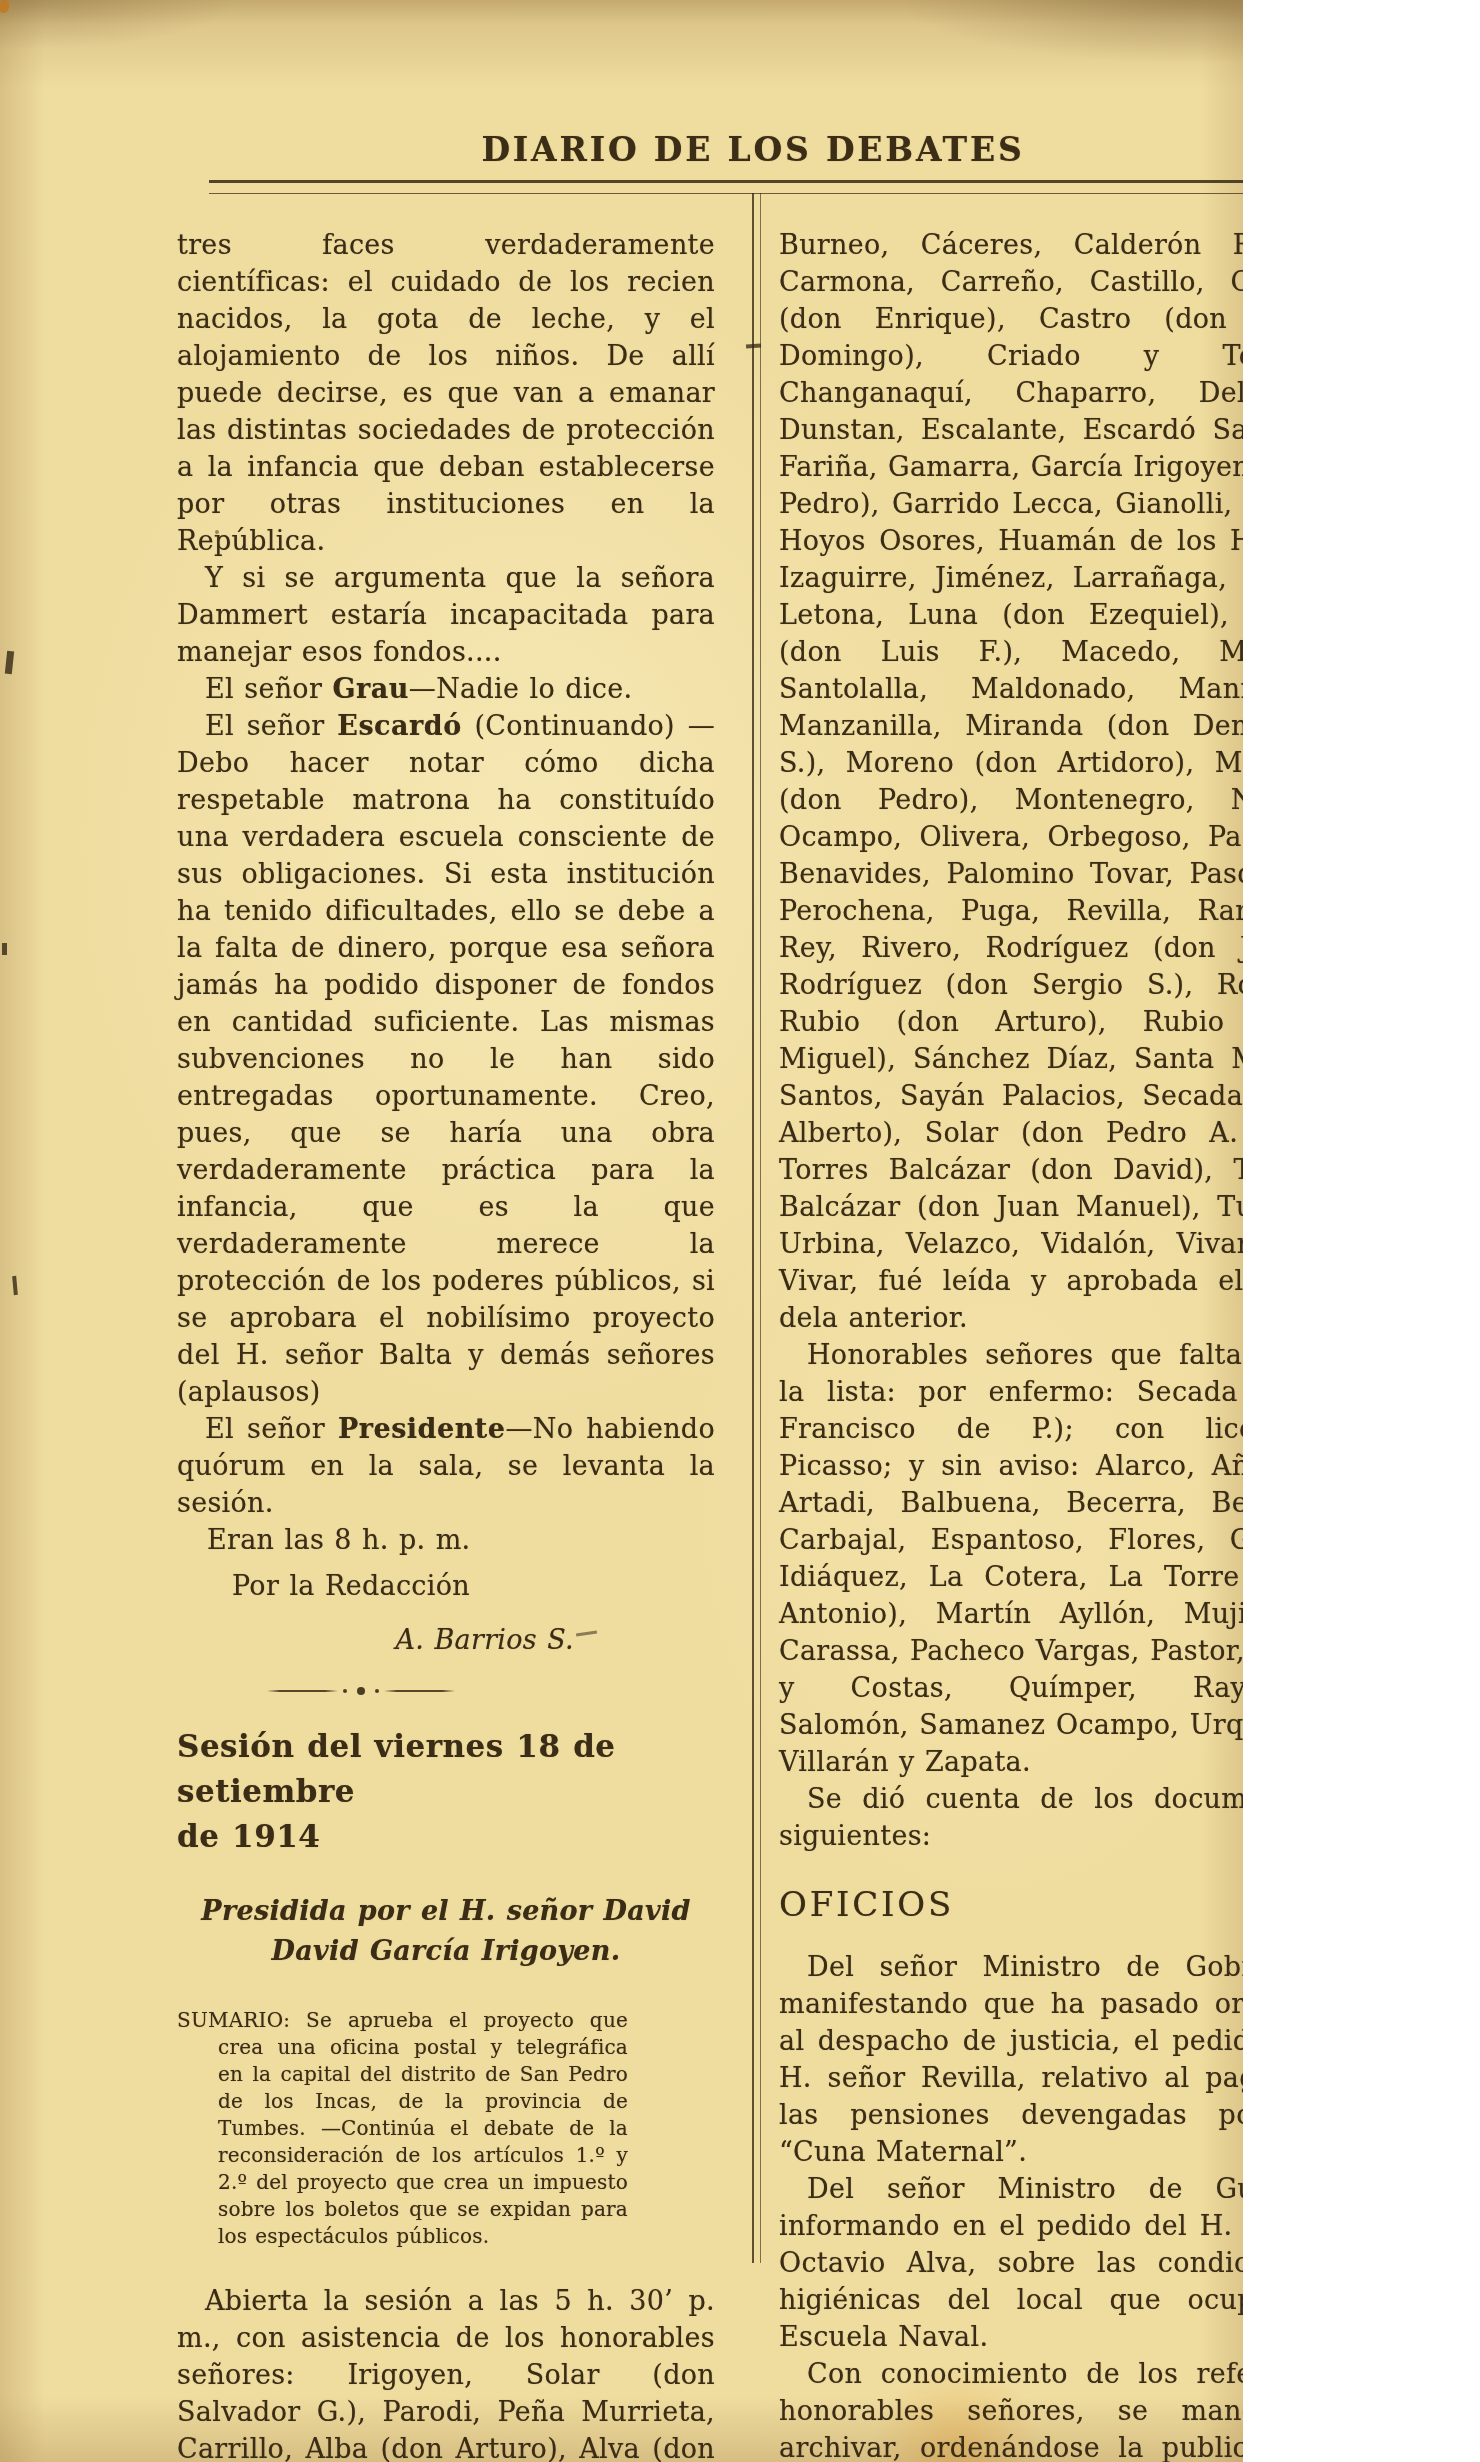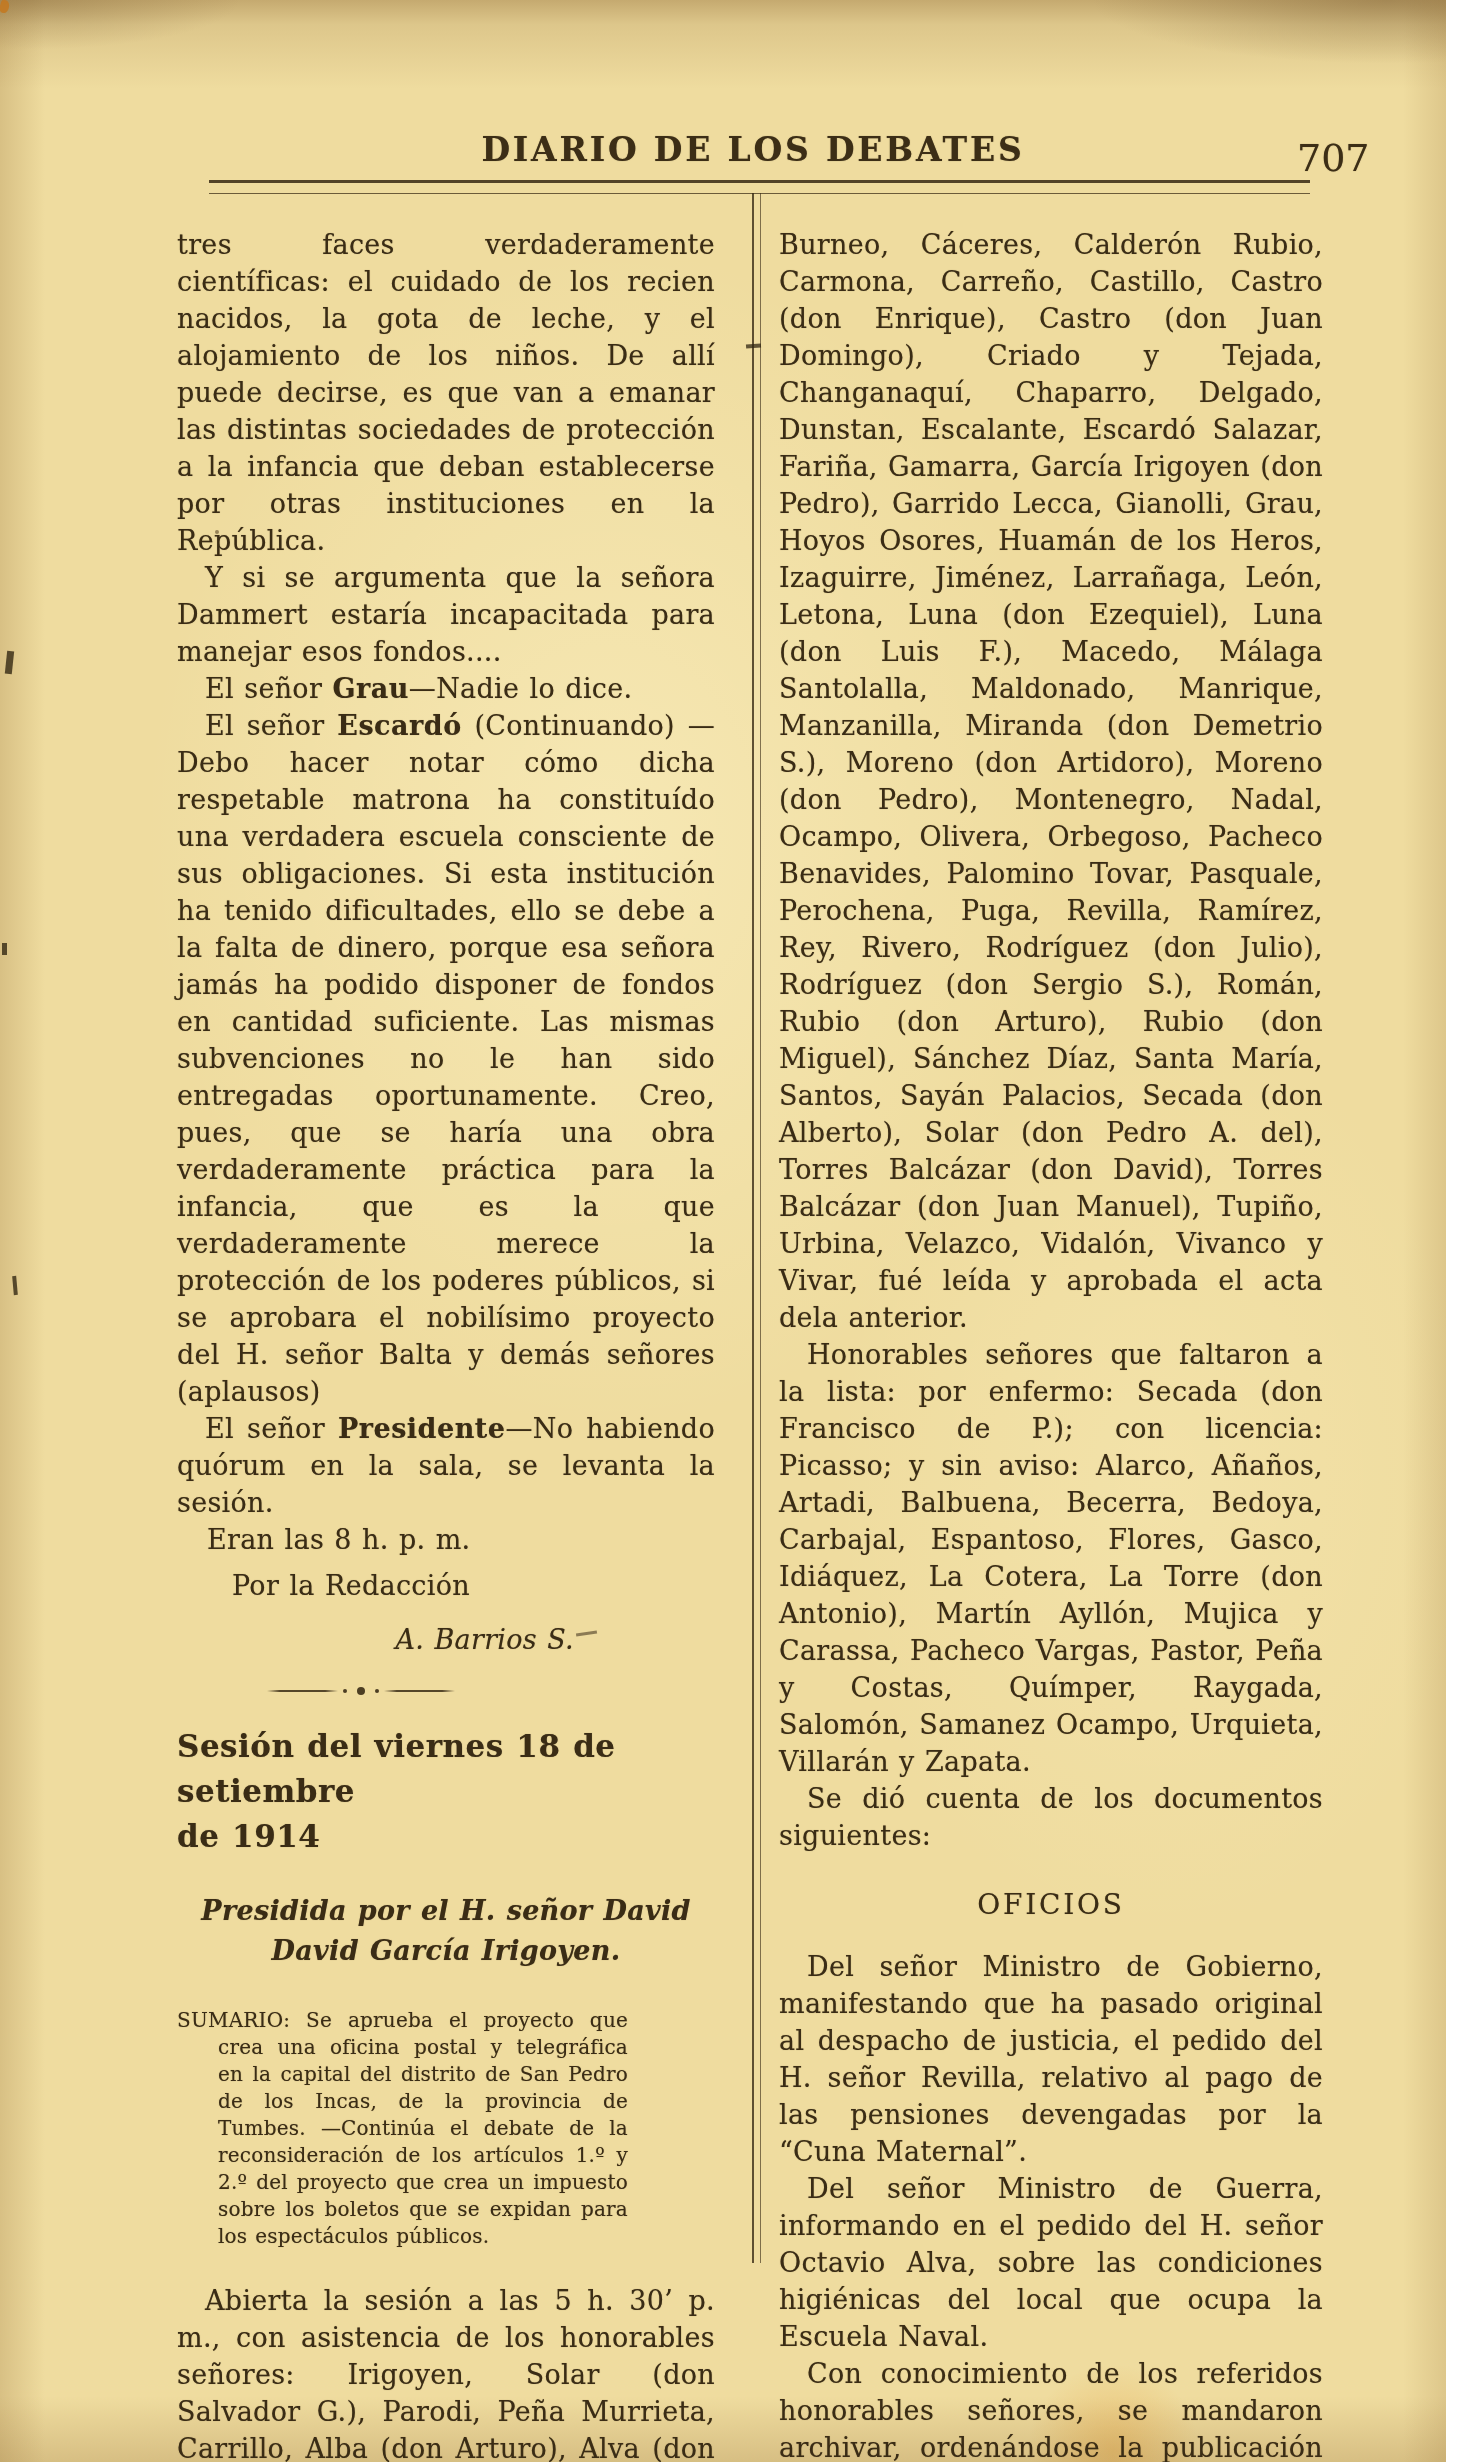--- a/index.html
+++ b/index.html
@@ -1,20 +1,20 @@
 <!DOCTYPE html>
 <html style="font-size:15px"><head>
 <meta charset="utf-8">
 <style>
   html, body { margin: 0; padding: 0; }
   body { width: 1481px; }
 
   #page {
     position: relative;
-    width: 1446px;
+    width: 1243px;
     height: 2462px;
     overflow: hidden;
     background:
       radial-gradient(ellipse 395px 85px at 96% 0%, rgba(110,80,40,.38), rgba(110,80,40,0) 75%),
       radial-gradient(ellipse 282px 66px at 2% 0%, rgba(110,80,40,.30), rgba(110,80,40,0) 75%),
       linear-gradient(180deg, rgba(139,100,46,.42) 0px, rgba(139,100,46,.18) 24.5px, rgba(139,100,46,0) 89px),
       linear-gradient(90deg, rgba(150,112,55,.26) 0px, rgba(150,112,55,0) 45px),
       linear-gradient(270deg, rgba(150,112,55,.20) 0px, rgba(150,112,55,0) 43px),
       linear-gradient(0deg, rgba(146,106,50,.26) 0px, rgba(146,106,50,0) 66px),
       radial-gradient(circle 122px at 77% 99.5%, rgba(224,146,34,.34), rgba(224,146,34,0) 70%),
@@ -116,22 +116,22 @@
     font-weight: bold;
   }
   .sumario {
     font-size: 20px; line-height: 27px;
     width: 410px;
     padding-left: 41px; text-indent: -41px;
     margin-bottom: 32px !important;
     letter-spacing: 0.2px;
   }
   .h-oficios {
-    text-align: center;
-    font-size: 28px;
+    text-align: left;
+    font-size: 34px;
     letter-spacing: 2.8px;
     margin: 32px 0 24.5px 0 !important;
     text-indent: 0;
   }
   .dash-artifact {
     position: absolute; top: 1632px; left: 576px;
     width: 21px; height: 2.8px; background: rgba(58,44,21,.55);
     transform: rotate(-8deg);
   }
 

